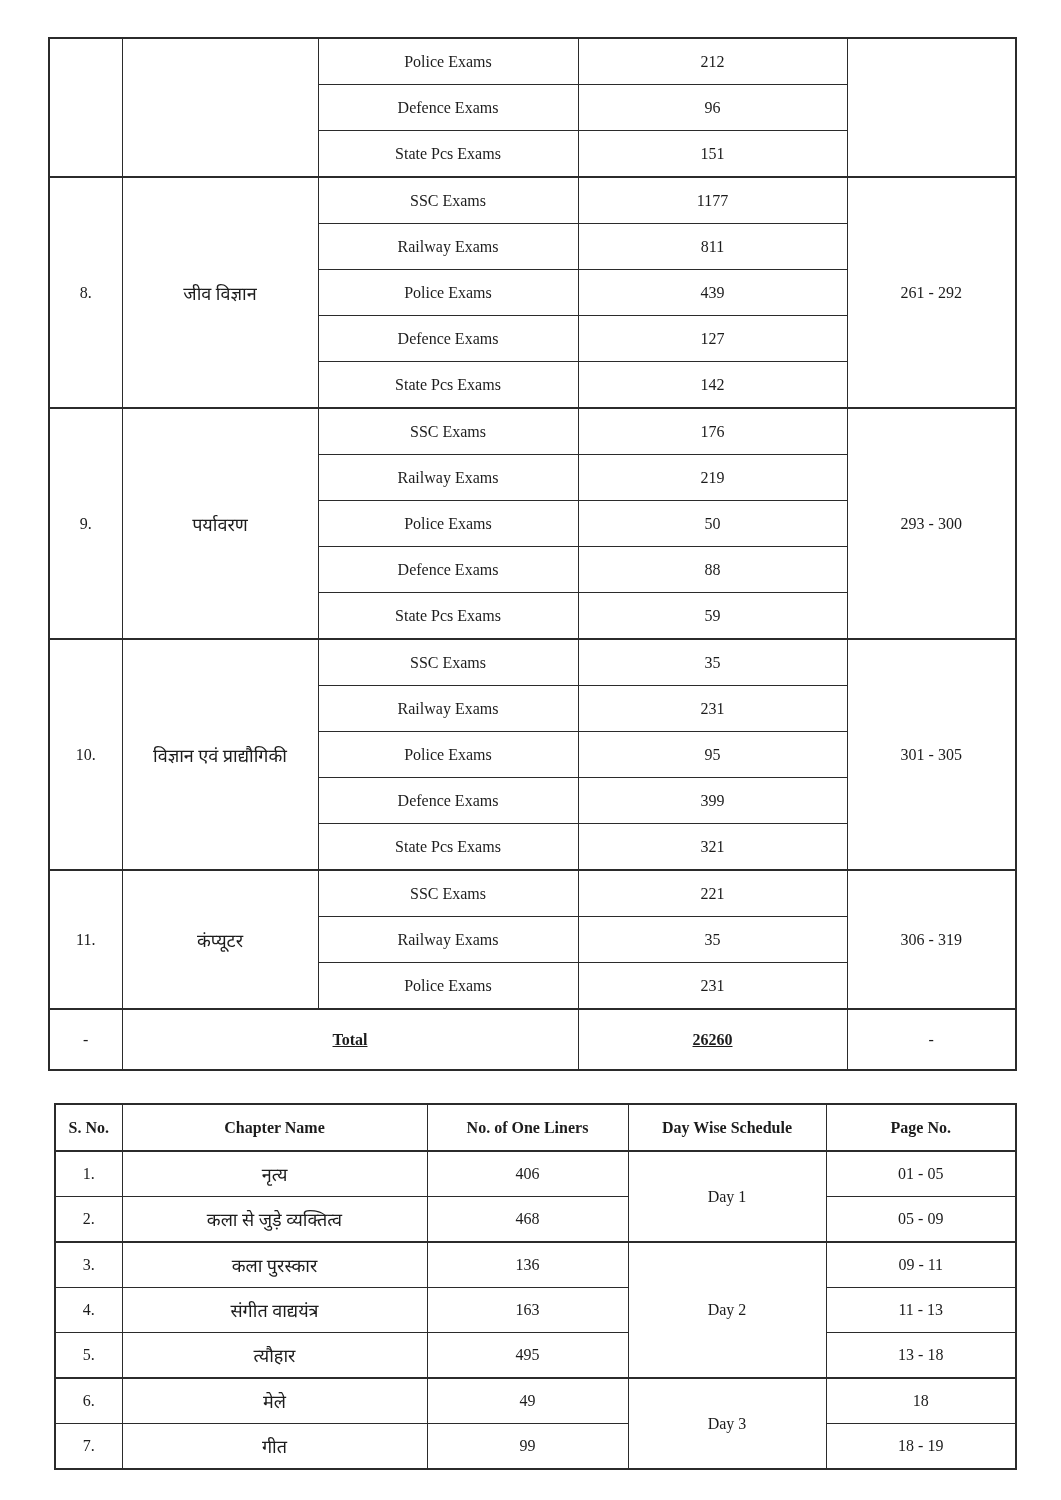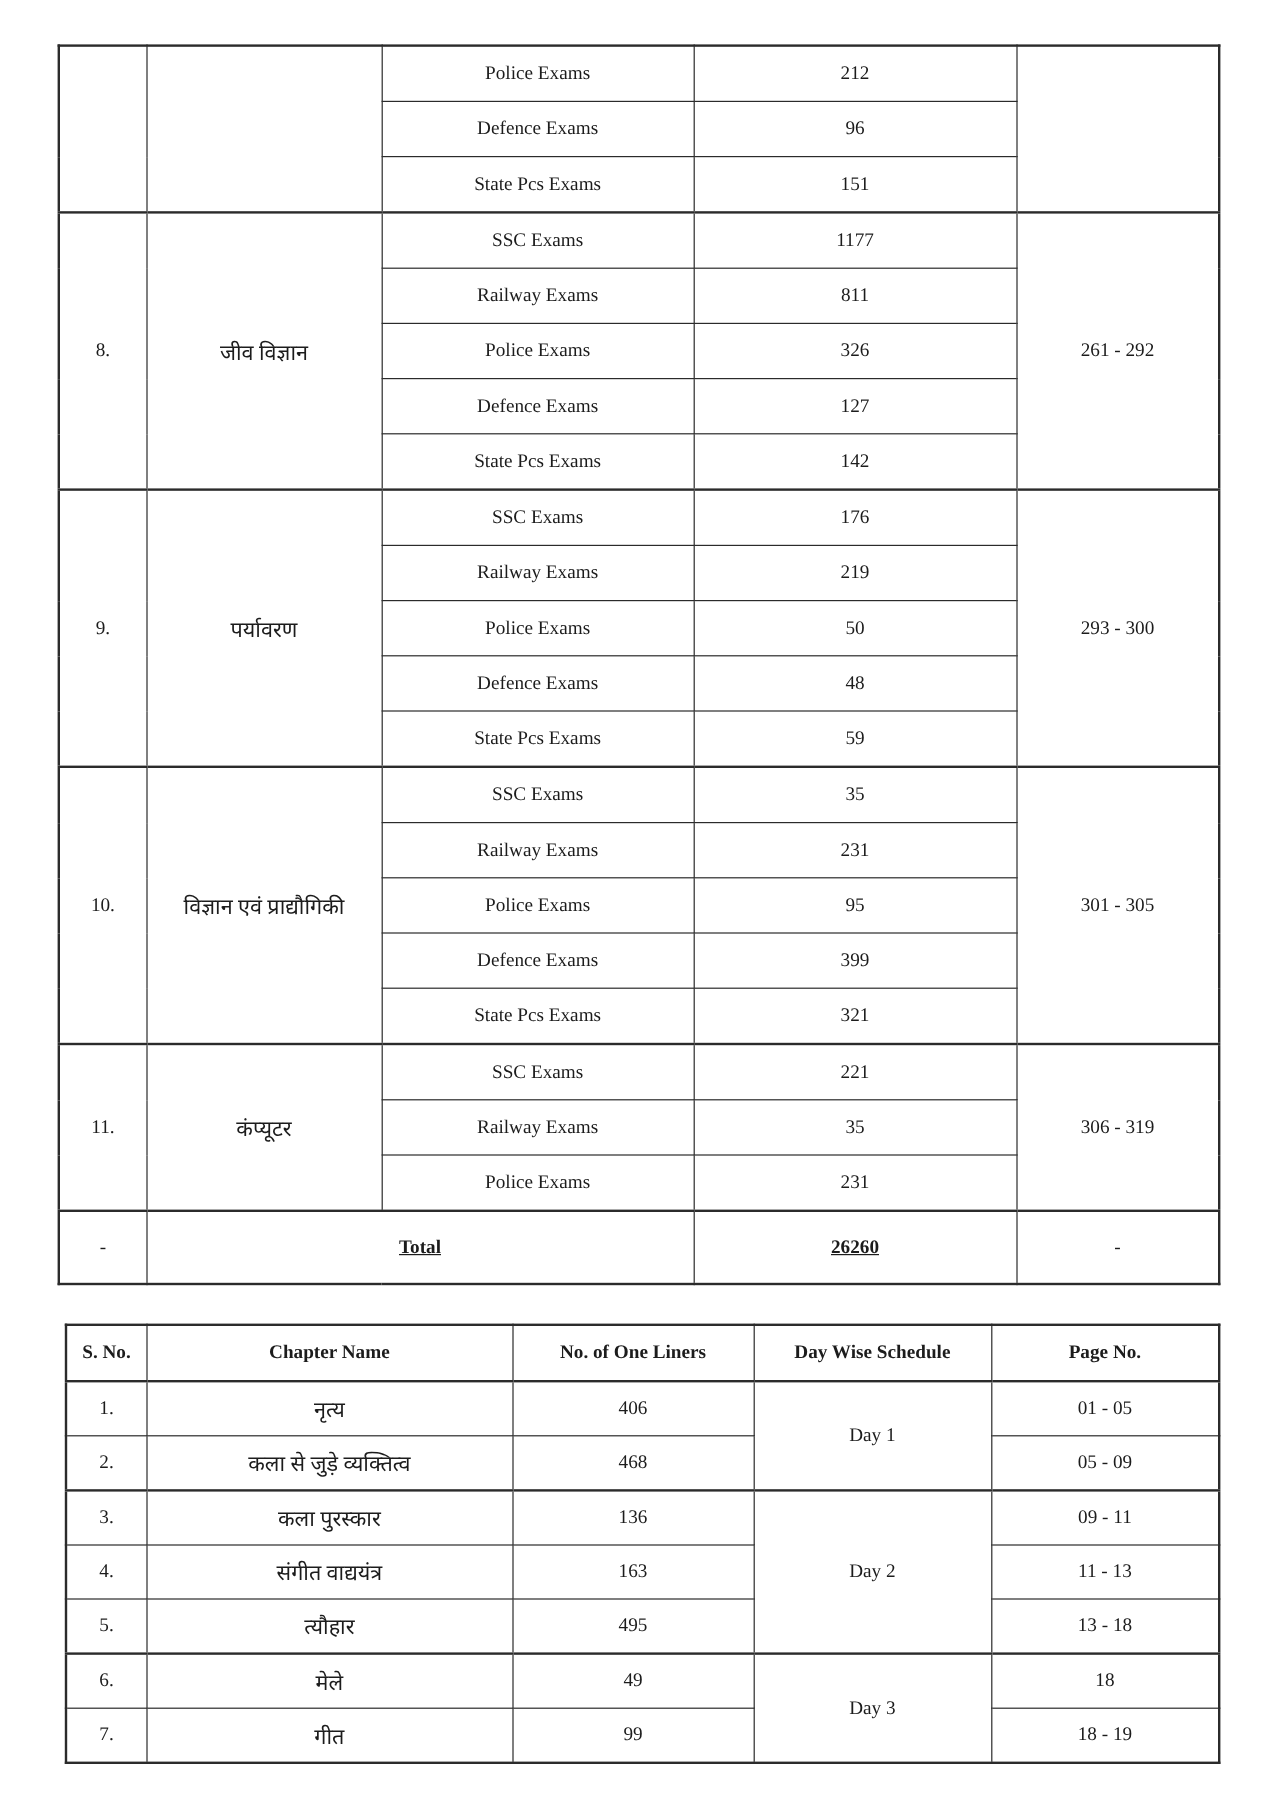--- a/index.html
+++ b/index.html
@@ -85,21 +85,21 @@
         <td>SSC Exams</td>
         <td>1177</td>
         <td rowspan="5">261 - 292</td>
       </tr>
       <tr>
         <td>Railway Exams</td>
         <td>811</td>
       </tr>
       <tr>
         <td>Police Exams</td>
-        <td>326</td>
+        <td>439</td>
       </tr>
       <tr>
         <td>Defence Exams</td>
         <td>127</td>
       </tr>
       <tr>
         <td>State Pcs Exams</td>
         <td>142</td>
       </tr>
 
@@ -113,21 +113,21 @@
       <tr>
         <td>Railway Exams</td>
         <td>219</td>
       </tr>
       <tr>
         <td>Police Exams</td>
         <td>50</td>
       </tr>
       <tr>
         <td>Defence Exams</td>
-        <td>48</td>
+        <td>88</td>
       </tr>
       <tr>
         <td>State Pcs Exams</td>
         <td>59</td>
       </tr>
 
       <tr class="sec">
         <td rowspan="5">10.</td>
         <td rowspan="5" class="hindi">विज्ञान एवं प्राद्यौगिकी</td>
         <td>SSC Exams</td>

